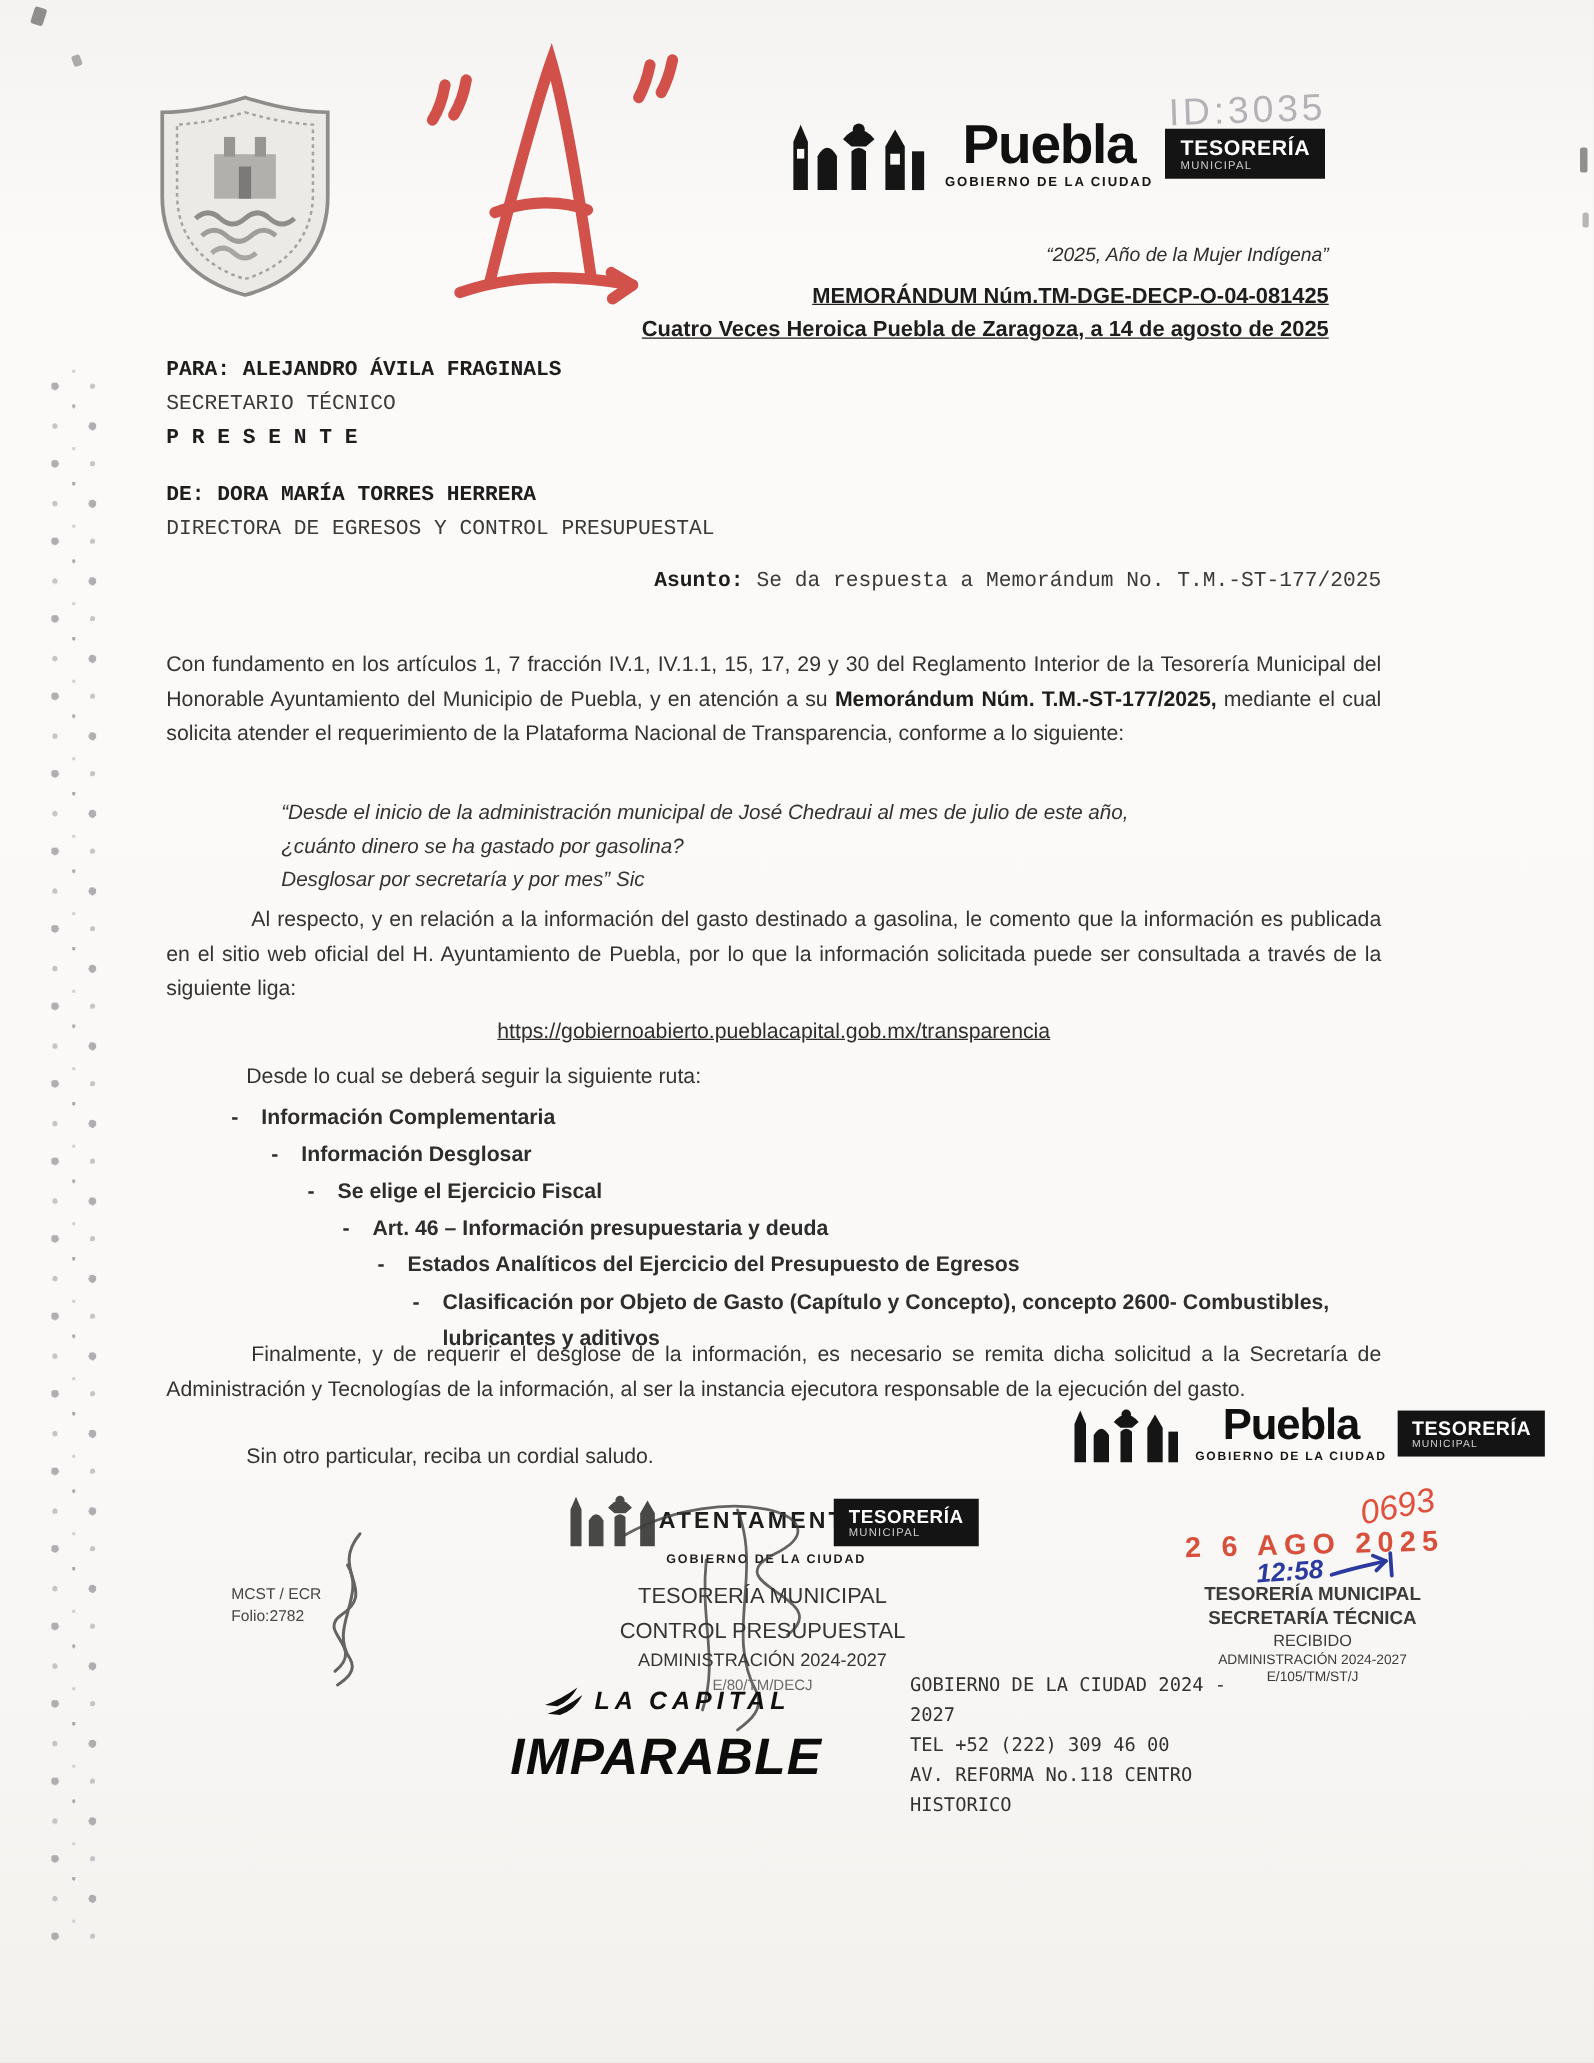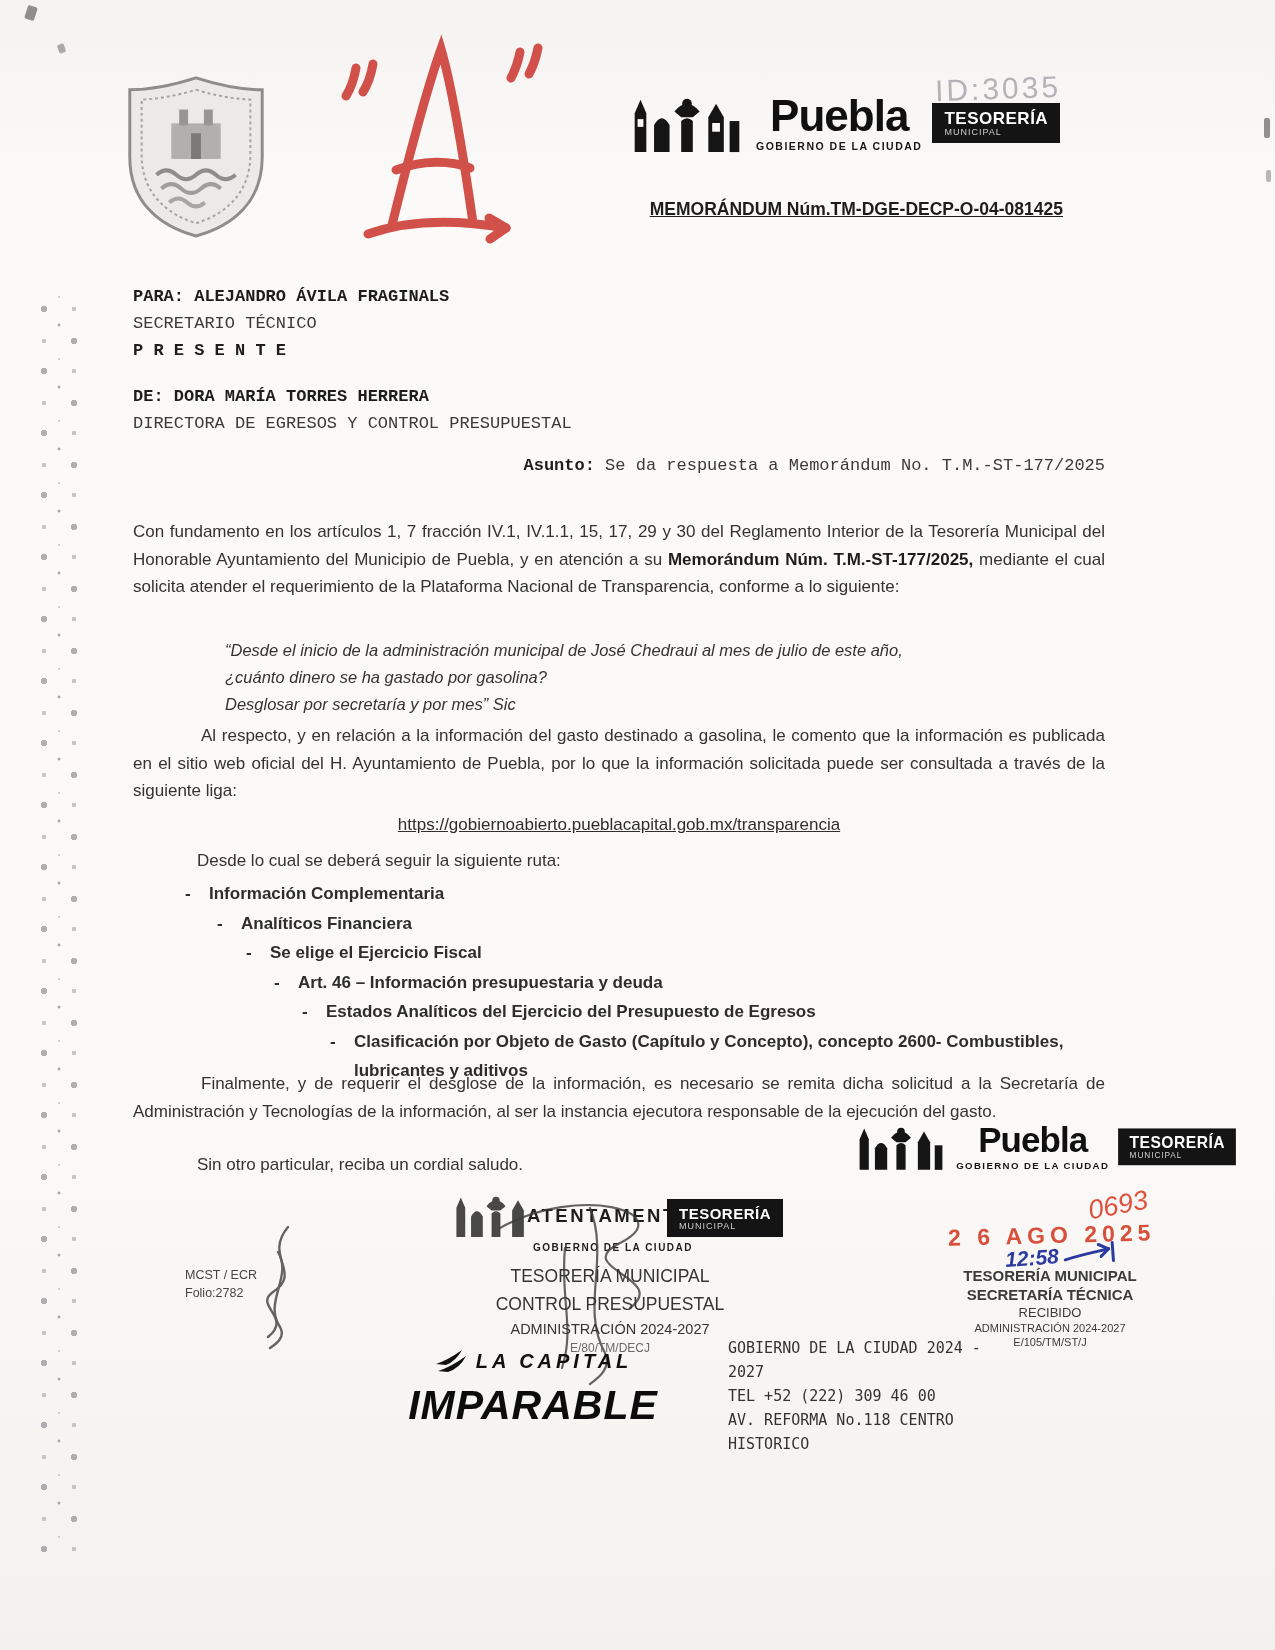--- a/index.html
+++ b/index.html
@@ -151,21 +151,23 @@
       <div class="logo-name">Puebla</div>
       <div class="logo-tag">GOBIERNO DE LA CIUDAD</div>
     </div>
     <div class="badge">
       <div class="badge-l1">TESORERÍA</div>
       <div class="badge-l2">MUNICIPAL</div>
     </div>
   </div>
 
   <div class="hdr-right">
+    <div class="motto">“2025, Año de la Mujer Indígena”</div>
     <div class="memo-num">MEMORÁNDUM Núm.TM-DGE-DECP-O-04-081425</div>
+    <div class="memo-date">Cuatro Veces Heroica Puebla de Zaragoza, a 14 de agosto de 2025</div>
   </div>
 
   <div class="block para-block">
     <div class="b">PARA: ALEJANDRO ÁVILA FRAGINALS</div>
     <div>SECRETARIO TÉCNICO</div>
     <div class="b">P R E S E N T E</div>
   </div>
 
   <div class="block de-block">
     <div class="b">DE: DORA MARÍA TORRES HERRERA</div>
@@ -190,21 +192,21 @@
 
   <div class="route-intro">Desde lo cual se deberá seguir la siguiente ruta:</div>
 
   <div class="route-list">
     <div class="route-item" style="margin-left:52px">
         <span class="dash">-</span>
         <span>Información Complementaria</span>
       </div>
     <div class="route-item" style="margin-left:84px">
         <span class="dash">-</span>
-        <span>Analíticos Financiera</span>
+        <span>Información Desglosar</span>
       </div>
     <div class="route-item" style="margin-left:113px">
         <span class="dash">-</span>
         <span>Se elige el Ejercicio Fiscal</span>
       </div>
     <div class="route-item" style="margin-left:141px">
         <span class="dash">-</span>
         <span>Art. 46 – Información presupuestaria y deuda</span>
       </div>
     <div class="route-item" style="margin-left:169px">

